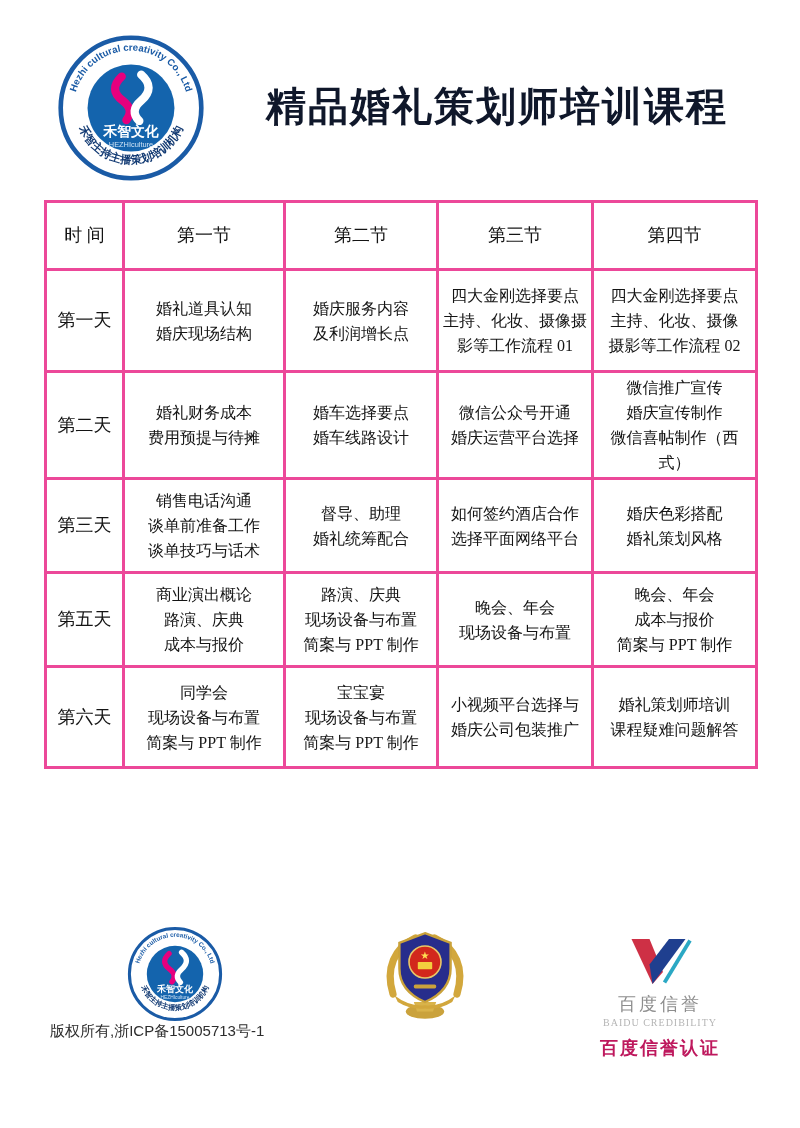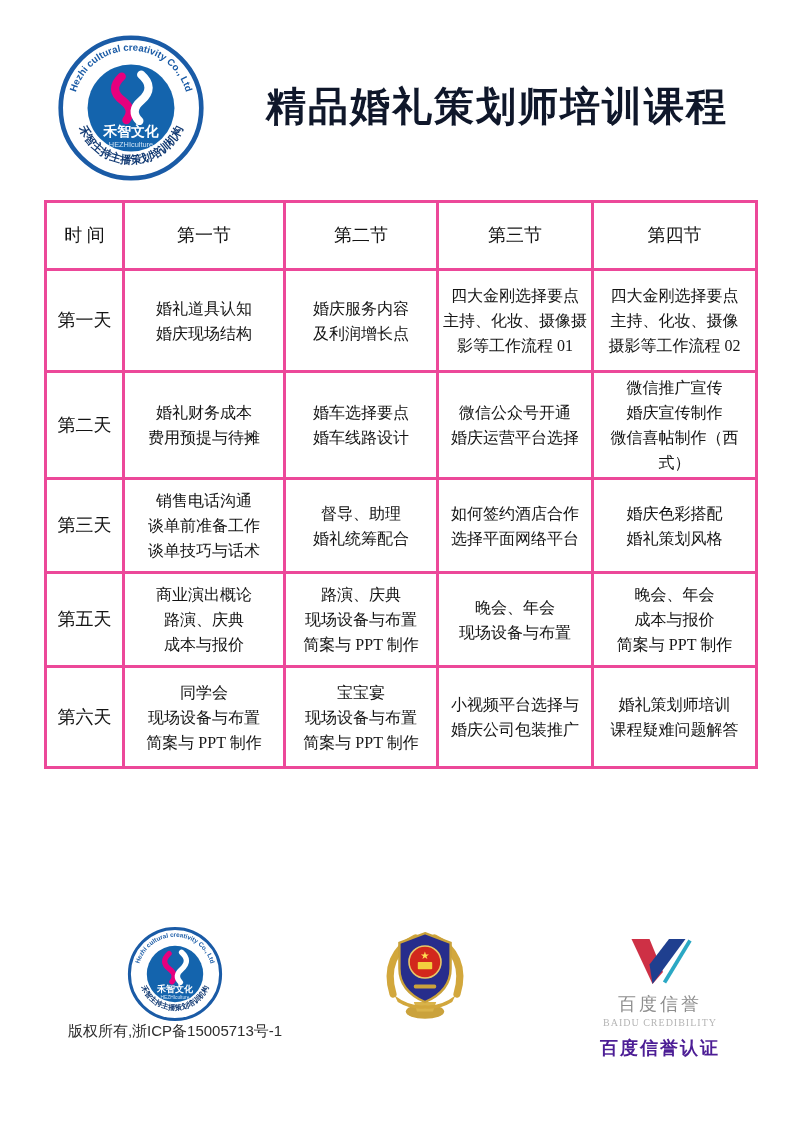--- a/index.html
+++ b/index.html
@@ -32,36 +32,36 @@
   table.course tr.r0 { height:102px; }
   table.course tr.r1 { height:92px; }
   table.course tr.r2 { height:94px; }
   table.course tr.r3 { height:93px; }
   table.course tr.r4 { height:94px; }
   table.course tr.r5 { height:101px; }
 
   
   .footer-logo { position:absolute; left:127px; top:926px; width:96px; height:96px; }
   .copyright {
-    position:absolute; left:50px; top:1022px; width:250px; text-align:center;
+    position:absolute; left:50px; top:1022px; width:250px; 
     font-size:15px; color:#2d2d2d;
     font-family:"Liberation Sans","DejaVu Sans",sans-serif;
   }
   .badge { position:absolute; left:376px; top:922px; width:98px; height:104px; }
   .police-caption {
     position:absolute; left:300px; top:1024px; width:250px; text-align:center;
     font-size:17px; font-weight:bold; color:#000;
     font-family:"Liberation Sans","DejaVu Sans",sans-serif;
   }
   .baidu { position:absolute; left:600px; top:930px; width:120px; text-align:center;
     font-family:Liberation Serif, serif; }
   .baidu svg { width:78px; height:60px; display:block; margin:0 auto; }
   .baidu-cn { font-size:18px; color:#8d8d8d; letter-spacing:3px; margin-top:2px; }
   .baidu-en { font-size:10px; color:#b5b5b5; letter-spacing:1px; margin-top:1px; }
-  .baidu-cert { font-size:18px; color:#4c1d95; font-weight:bold; margin-top:8px; letter-spacing:2px; }
+  .baidu-cert { font-size:18px; color:#be185d; font-weight:bold; margin-top:8px; letter-spacing:2px; }
 
   
   .watermark { position:absolute; right:6px; top:1062px; width:160px; height:60px; }
   .wm-figure { position:absolute; left:0; top:2px; width:36px; height:52px; }
   .wm-text { position:absolute; left:38px; top:0; font-size:30px; font-weight:bold;
     letter-spacing:4px; font-family:"DejaVu Sans",sans-serif; opacity:.75; }
   .wm-c0 { color:#f2a23c; } .wm-c1 { color:#f2a23c; } .wm-c2 { color:#8bbf4a; }
   .wm-url { position:absolute; left:28px; top:36px; font-size:13px; color:#f09e9e;
     font-family:"DejaVu Sans Mono",monospace; }
 </style>

